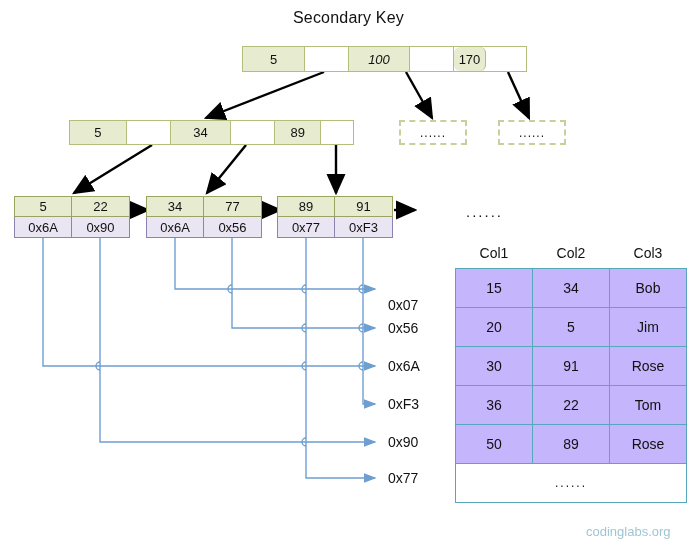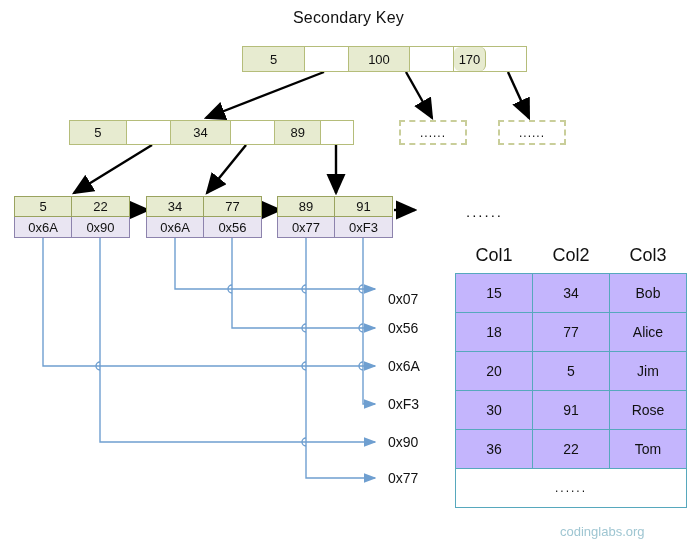--- a/index.html
+++ b/index.html
@@ -41,21 +41,21 @@
            font-size:12px;color:#111;letter-spacing:1px;}
 
   
   .addr{position:absolute;font-size:14px;color:#111;}
 
   
   .ellipsis-top{position:absolute;font-size:15px;color:#111;letter-spacing:2px;}
 
   
   .tbl{position:absolute;border-collapse:collapse;}
-  .tbl th{font-weight:normal;font-size:18px;color:#111;
+  .tbl th{font-weight:normal;font-size:14px;color:#111;
           padding:0 0 7px 0;border:none;background:transparent;}
   .tbl td{width:74px;height:36px;text-align:center;font-size:14px;color:#111;
           border:1px solid #57a8bd;background:#c4b5fd;}
   .tbl td.dots{background:#ffffff;border:1px solid #57a8bd;letter-spacing:2px;font-size:12px;}
   .watermark{position:absolute;font-size:13px;color:#9fc6d2;}
 </style>
 </head>
 <body>
 
 <div id="stage">
@@ -116,21 +116,21 @@
 
       <line x1="131" y1="210" x2="148" y2="210" marker-end="url(#blkArrow)"></line>
       <line x1="263" y1="210" x2="280" y2="210" marker-end="url(#blkArrow)"></line>
       <line x1="394" y1="210" x2="415" y2="210" marker-end="url(#blkArrow)"></line>
     </g>
   </svg>
 
   <div class="node" style="left:242px;top:46px;width:285px;height:26px;">
     <div class="cell key" style="width:62px;">5</div>
     <div class="cell ptr-empty" style="width:44px;"></div>
-    <div class="cell key" style="width:61px;">100</div>
+    <div class="cell key" style="width:61px;font-style:italic;">100</div>
     <div class="cell ptr-empty" style="width:44px;"></div>
     <div class="cell key" style="width:32px;border-radius:6px;">170</div>
     <div class="cell ptr-empty" style="width:40px;"></div>
   </div>
 
   <div class="node" style="left:69px;top:120px;width:285px;height:25px;">
     <div class="cell key" style="width:57px;">5</div>
     <div class="cell ptr-empty" style="width:44px;"></div>
     <div class="cell key" style="width:61px;">34</div>
     <div class="cell ptr-empty" style="width:44px;"></div>
@@ -167,21 +167,21 @@
     <div class="row krow">
       <div class="c" style="width:58px;height:21px;">89</div>
       <div class="c" style="width:58px;height:21px;">91</div>
     </div>
     <div class="row prow">
       <div class="c" style="width:58px;height:21px;">0x77</div>
       <div class="c" style="width:58px;height:21px;">0xF3</div>
     </div>
   </div>
 
-  <div class="addr" style="left:388px;top:291px;">0x07</div>
+  <div class="addr" style="left:388px;top:297px;">0x07</div>
   <div class="addr" style="left:388px;top:320px;">0x56</div>
   <div class="addr" style="left:388px;top:358px;">0x6A</div>
   <div class="addr" style="left:388px;top:396px;">0xF3</div>
   <div class="addr" style="left:388px;top:434px;">0x90</div>
   <div class="addr" style="left:388px;top:470px;">0x77</div>
 
   <div class="ellipsis-top" style="left:466px;top:203px;">......</div>
 
   <table class="tbl" style="left:455px;top:245px;">
     <thead>
@@ -191,40 +191,40 @@
         <th>Col3</th>
       </tr>
     </thead>
     <tbody>
       <tr>
         <td>15</td>
         <td>34</td>
         <td>Bob</td>
       </tr>
       <tr>
-        <td>18</td>
-        <td>77</td>
-        <td>Alice</td>
-      </tr>
-      <tr>
         <td>20</td>
         <td>5</td>
         <td>Jim</td>
       </tr>
       <tr>
         <td>30</td>
         <td>91</td>
         <td>Rose</td>
       </tr>
       <tr>
         <td>36</td>
         <td>22</td>
         <td>Tom</td>
       </tr>
       <tr>
+        <td>50</td>
+        <td>89</td>
+        <td>Rose</td>
+      </tr>
+      <tr>
         <td class="dots" colspan="3">......</td>
       </tr>
     </tbody>
   </table>
 
-  <div class="watermark" style="left:560px;top:524px;">codinglabs.org</div>
+  <div class="watermark" style="left:586px;top:524px;">codinglabs.org</div>
 
 </div>
 
 </body></html>

